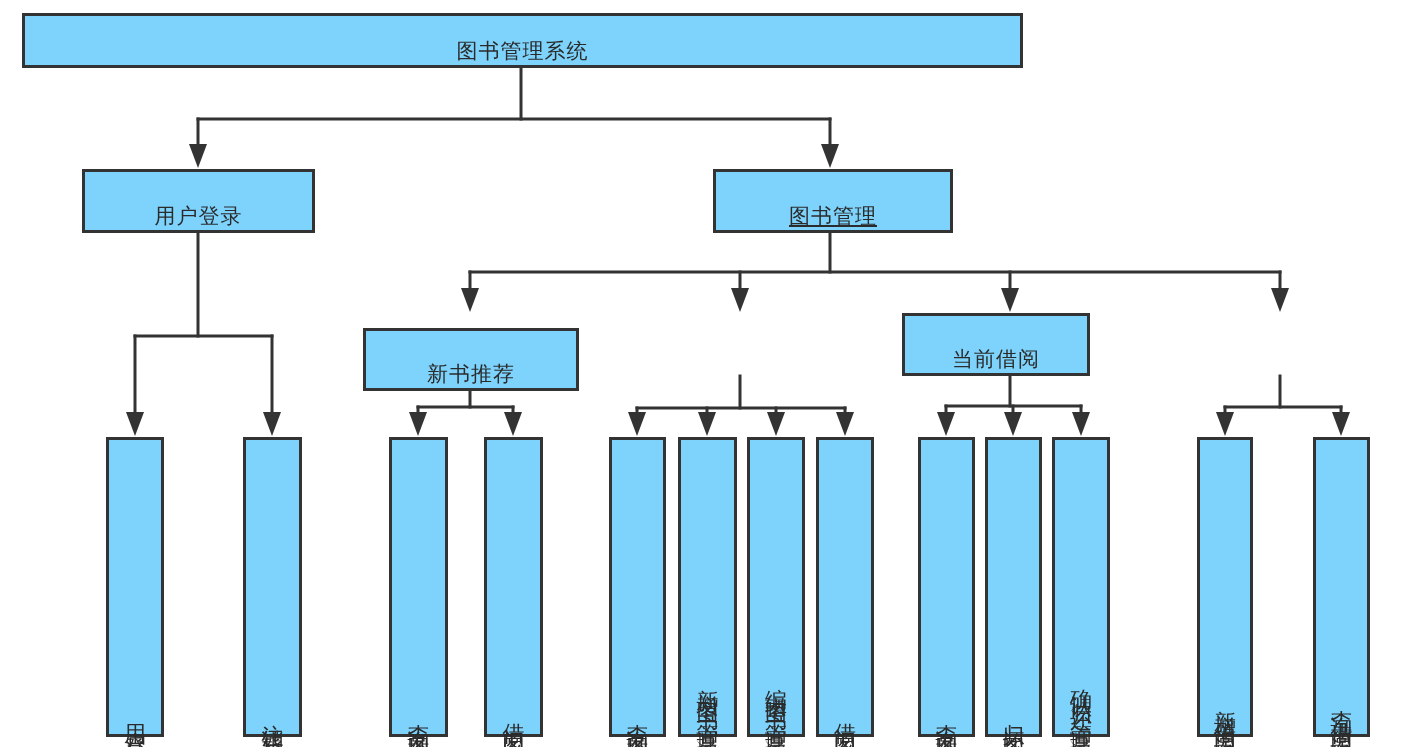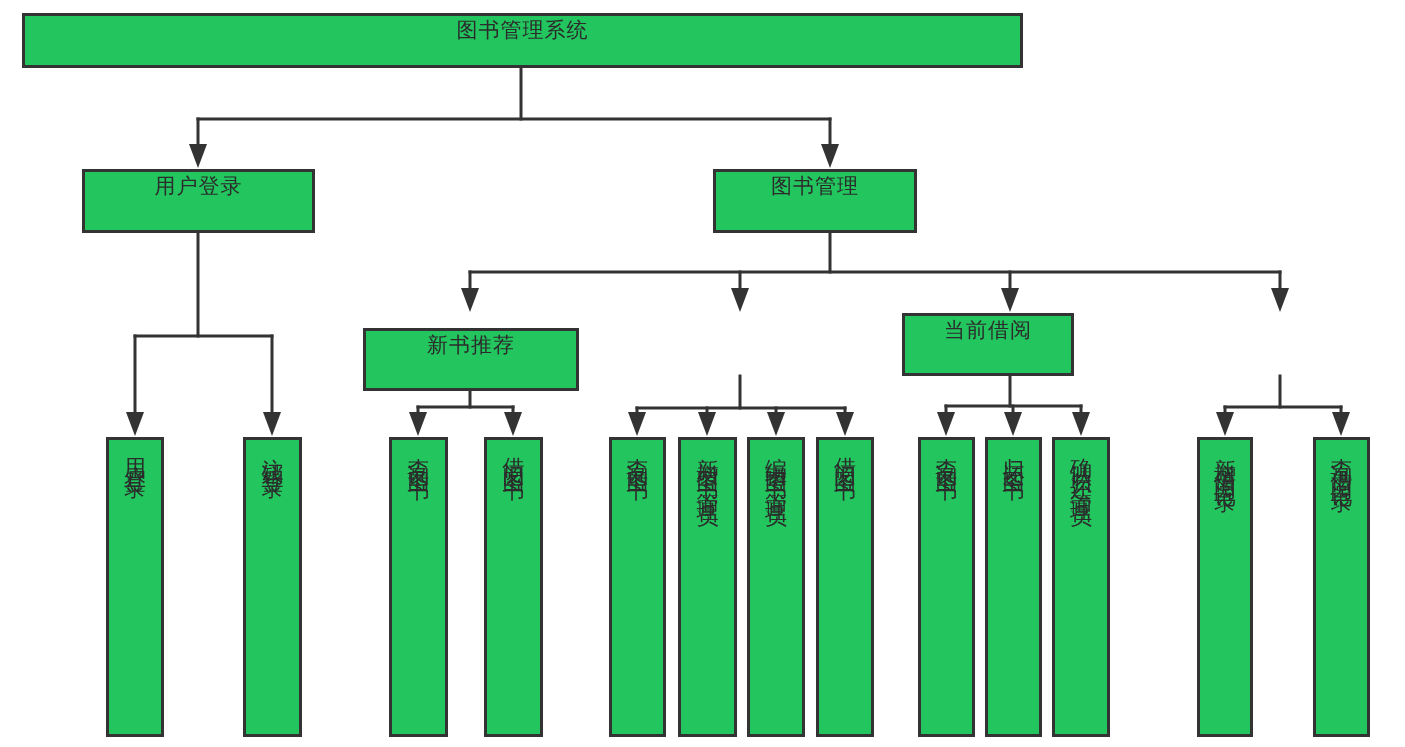--- a/index.html
+++ b/index.html
@@ -17,23 +17,23 @@
   }
   svg.connectors {
     position: absolute;
     left: 0; top: 0;
     z-index: 1;
   }
   .box {
     position: absolute;
     box-sizing: border-box;
     border: 3px solid #333333;
-    background: #22c55e;
+    background: #7dd3fc;
     display: flex;
-    align-items: flex-start;
+    align-items: flex-end;
     justify-content: center;
     z-index: 2;
     color: #2b2b2b;
   }
   .box .lbl-h {
     font-size: 21px;
     letter-spacing: 1px;
     white-space: nowrap;
   }
   .box .lbl-v {
@@ -150,28 +150,28 @@
     </g>
   </svg>
 
   <div class="box" style="left:22px; top:13px; width:1001px; height:55px;">
     <span class="lbl-h">图书管理系统</span>
   </div>
 
   <div class="box" style="left:82px; top:169px; width:233px; height:64px;">
     <span class="lbl-h">用户登录</span>
   </div>
-  <div class="box" style="left:713px; top:169px; width:204px; height:64px;">
+  <div class="box" style="left:713px; top:169px; width:240px; height:64px;text-decoration:underline;">
     <span class="lbl-h">图书管理</span>
   </div>
 
   <div class="box" style="left:363px; top:328px; width:216px; height:63px;">
     <span class="lbl-h">新书推荐</span>
   </div>
-  <div class="box" style="left:902px; top:313px; width:172px; height:63px;">
+  <div class="box" style="left:902px; top:313px; width:188px; height:63px;">
     <span class="lbl-h">当前借阅</span>
   </div>
 
   <div class="box" style="left:106px; top:437px; width:58px; height:300px;">
     <span class="lbl-v">用户登录</span>
   </div>
   <div class="box" style="left:243px; top:437px; width:59px; height:300px;">
     <span class="lbl-v">注销登录</span>
   </div>
 

